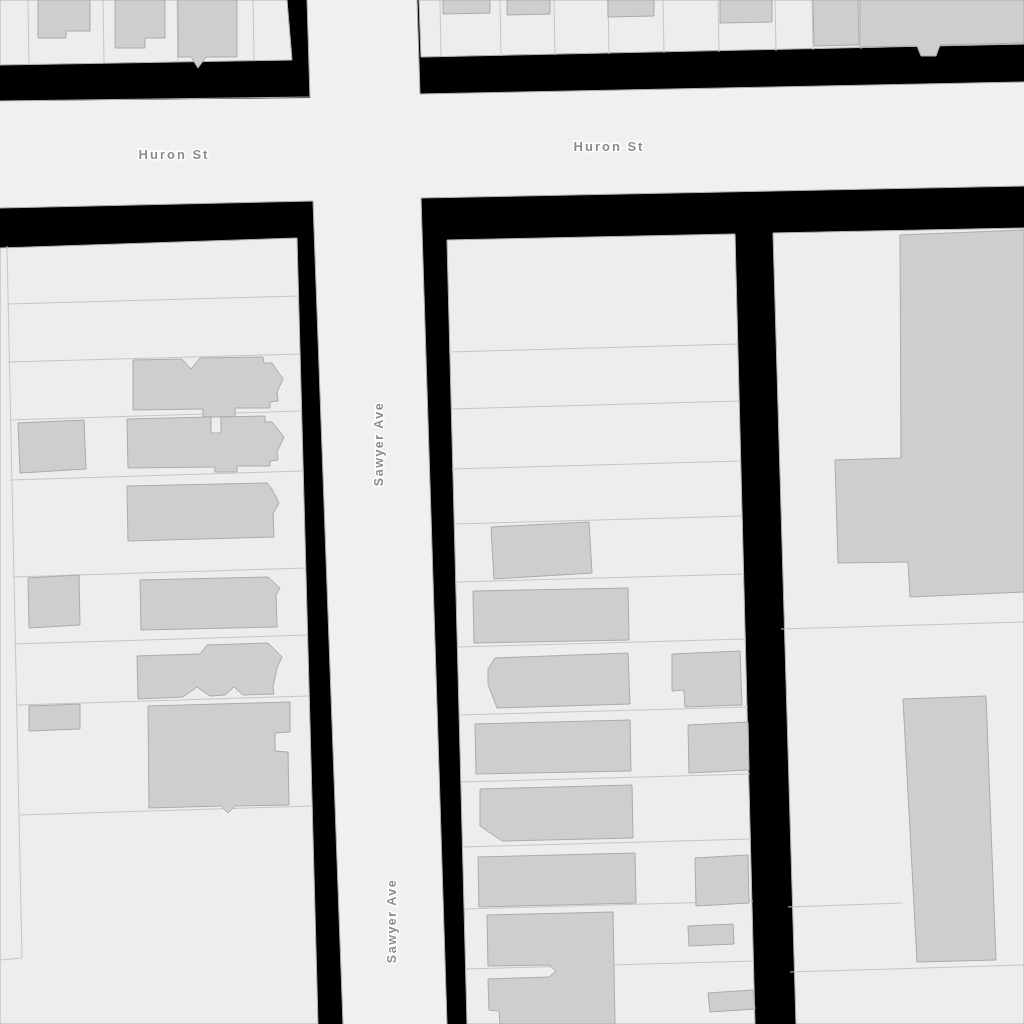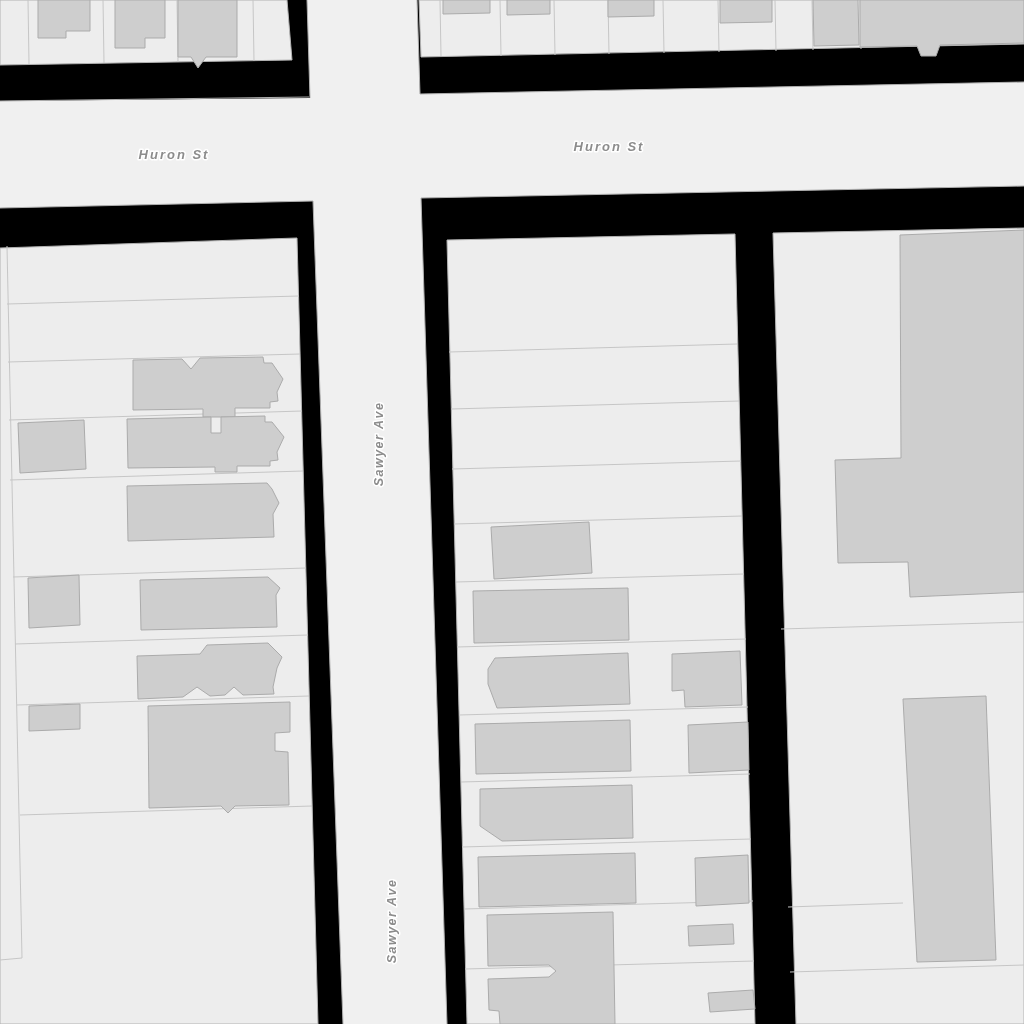--- a/index.html
+++ b/index.html
@@ -1,16 +1,16 @@
 <!DOCTYPE html>
 <html style="--road: #f0f0f0; --block-margin: #000000; --parcel: #ededed; --parcel-line: #c6c6c6; --block-outline: #b2b2b2; --building: #cecece; --building-outline: #ababab; --road-edge: #afafaf; --street-label: #8c8c8c; --street-label-halo: #ffffff;"><head>
 <meta charset="utf-8">
 <style>
   html,body{margin:0;padding:0;background:#f0f0f0;}
-  .map-wrap{position:relative;width:1024px;height:1024px;overflow:hidden;background:var(--road,#f0f0f0);font-style:italic;}
+  .map-wrap{position:relative;width:1024px;height:1024px;overflow:hidden;background:var(--road,#f0f0f0);}
   svg{display:block;width:1024px;height:1024px;}
   .road-bg{fill:var(--road,#f0f0f0);}
   .margin{fill:var(--block-margin,#000000);}
   .parcel{fill:var(--parcel,#ededed);stroke:var(--block-outline,#b2b2b2);stroke-width:1;}
   .lot-line{stroke:var(--parcel-line,#c6c6c6);stroke-width:1;fill:none;}
   .bldg{fill:var(--building,#cecece);stroke:var(--building-outline,#ababab);stroke-width:1;stroke-linejoin:round;}
   .road-edge{stroke:var(--road-edge,#b0b0b0);stroke-width:1;fill:none;}
   text.street{font-family:"Liberation Sans","DejaVu Sans",sans-serif;
     font-size:13px;font-weight:bold;letter-spacing:2px;
     fill:var(--street-label,#8c8c8c);

